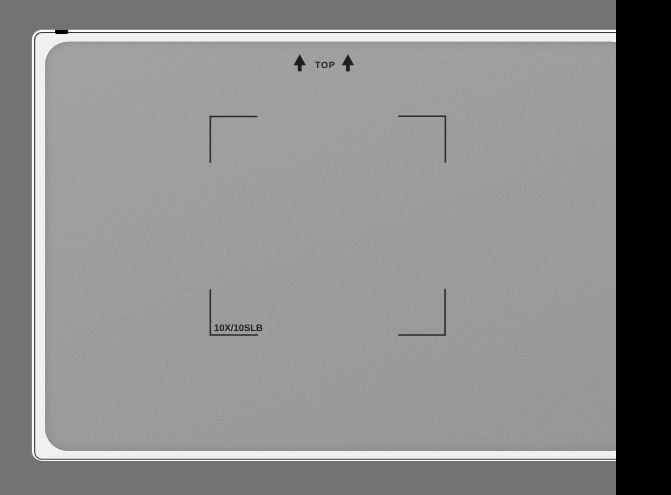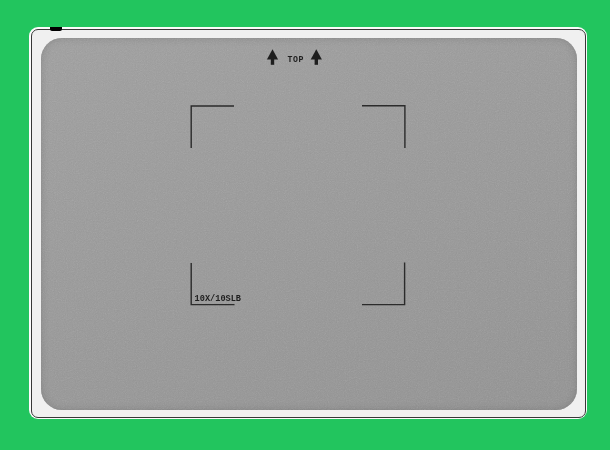--- a/index.html
+++ b/index.html
@@ -1,16 +1,16 @@
 <!DOCTYPE html>
 <html><head>
 <meta charset="utf-8">
 <style>
 html,body{margin:0;padding:0;background:#000;}
-.stage{position:relative;width:610px;height:450px;background:#22c55e;overflow:hidden;font-family:Liberation Mono, monospace;}
+.stage{position:relative;width:560px;height:450px;background:#737373;overflow:hidden;font-family:Liberation Sans, sans-serif;}
 </style>
 </head>
 <body>
 <div class="stage">
 
   <div style="position:absolute;left:29px;top:27px;width:558px;height:392px;background:#fbfbfb;border-radius:9px;"></div>
 
   <div style="position:absolute;left:30.5px;top:28.5px;width:555px;height:389px;background:#f0f0f0;border:1px solid #383838;border-radius:7px;box-sizing:border-box;"></div>
 
   <div style="position:absolute;left:41px;top:38px;width:536px;height:372px;border-radius:21px;background:linear-gradient(160deg,#9d9d9d,#919191);box-shadow:inset 0 0 8px rgba(0,0,0,0.15), inset 0 0 1px #808080;"></div>

